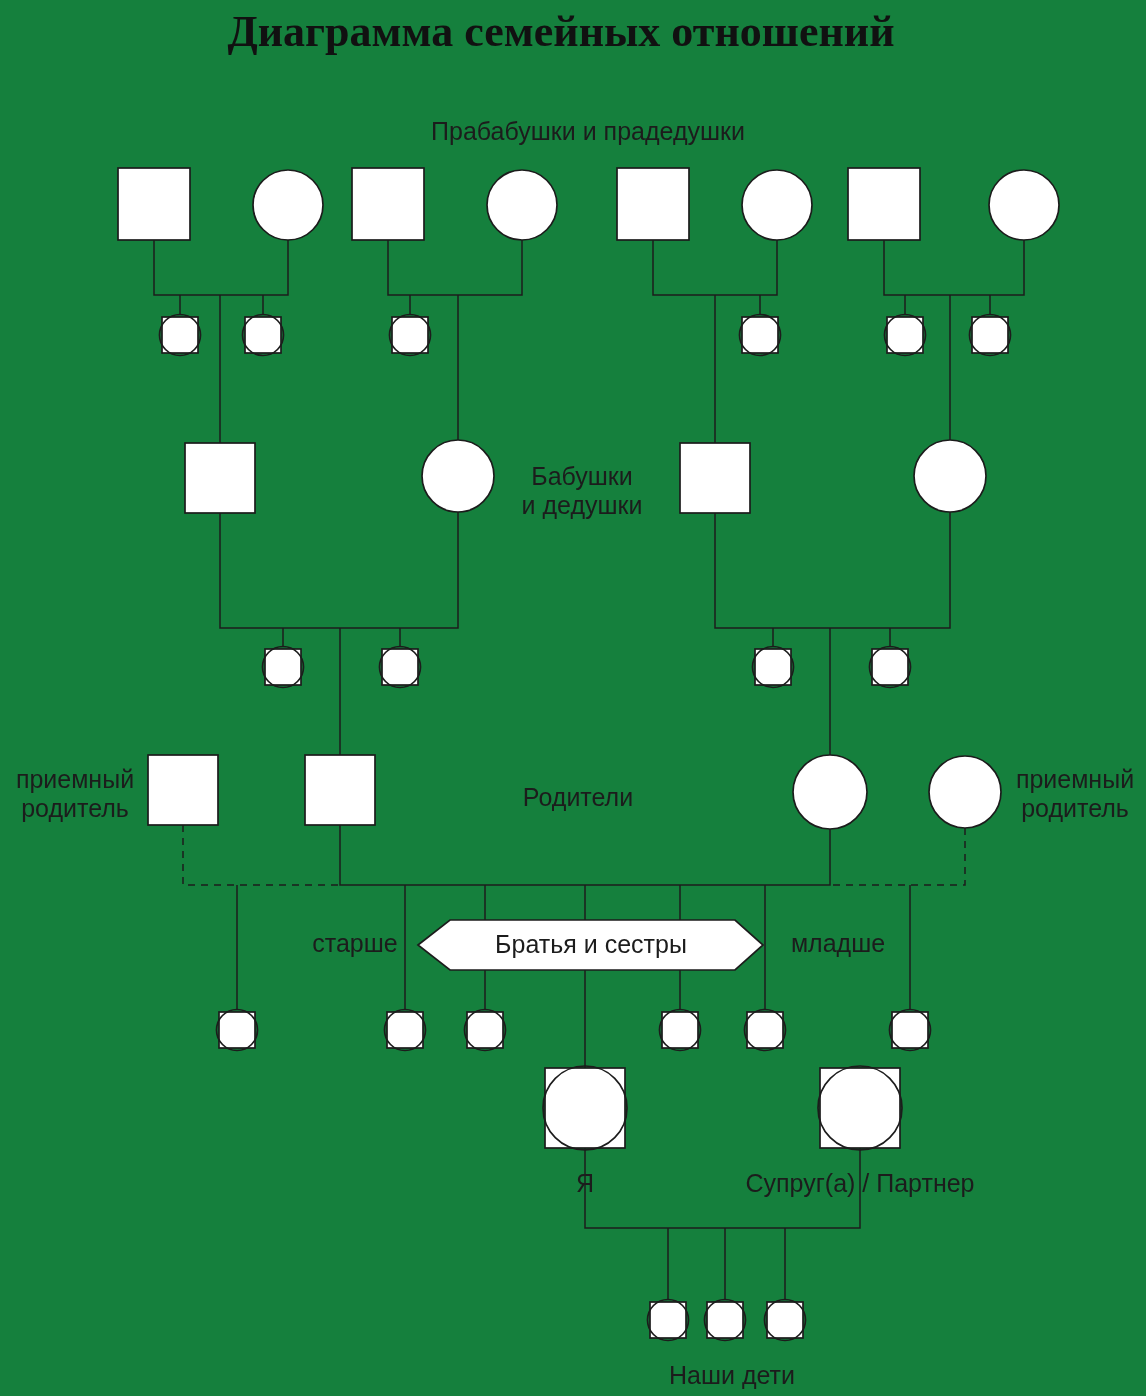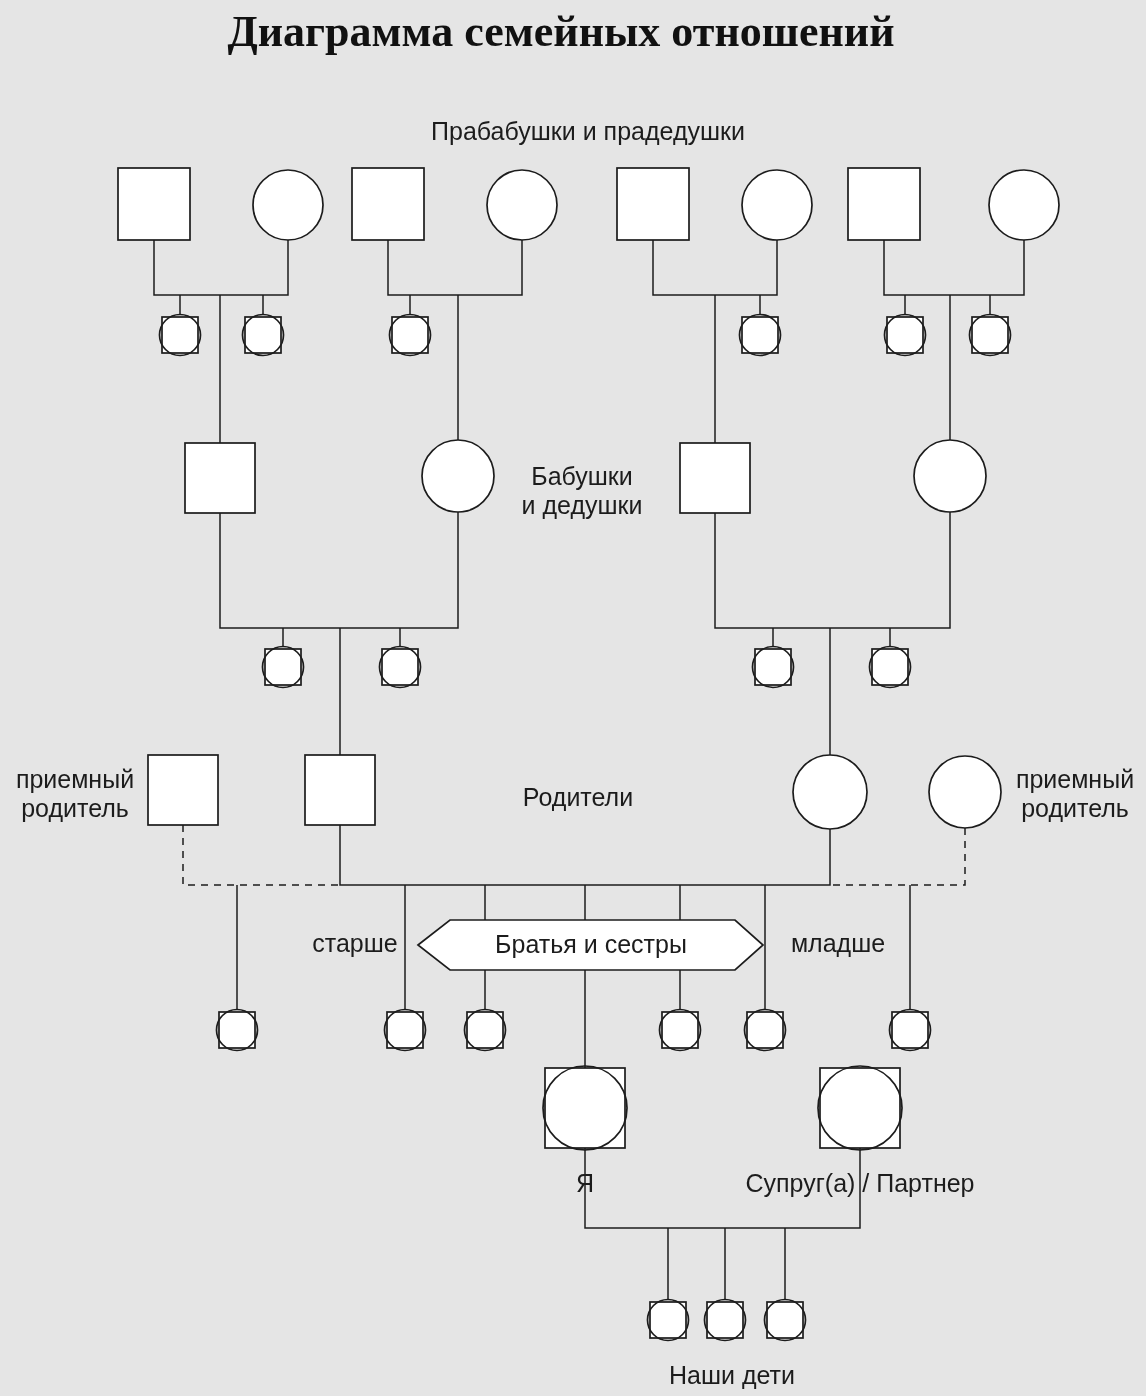--- a/index.html
+++ b/index.html
@@ -1,16 +1,16 @@
 <!DOCTYPE html>
 <html><head>
 <meta charset="utf-8">
 <style>
   html,body{margin:0;padding:0;background:#ffffff;}
-  .page{position:relative;width:1146px;height:1396px;background:#e5e5e5;overflow:hidden;
+  .page{position:relative;width:1146px;height:1396px;background:#15803d;overflow:hidden;
         font-family:"Liberation Sans",sans-serif;}
   svg{display:block;}
   .shape{fill:#ffffff;stroke:#1c1c1c;stroke-width:1.7;}
   .outline{fill:none;stroke:#1c1c1c;stroke-width:1.7;}
   .ln{fill:none;stroke:#1c1c1c;stroke-width:1.5;}
   .dash{stroke-dasharray:7 6;}
   .lbl{font-family:"Liberation Sans",sans-serif;font-size:25px;fill:#1c1c1c;}
   .title{font-family:"Liberation Serif","DejaVu Serif",serif;font-size:44px;font-weight:bold;fill:#111111;}
 </style>
 </head>

